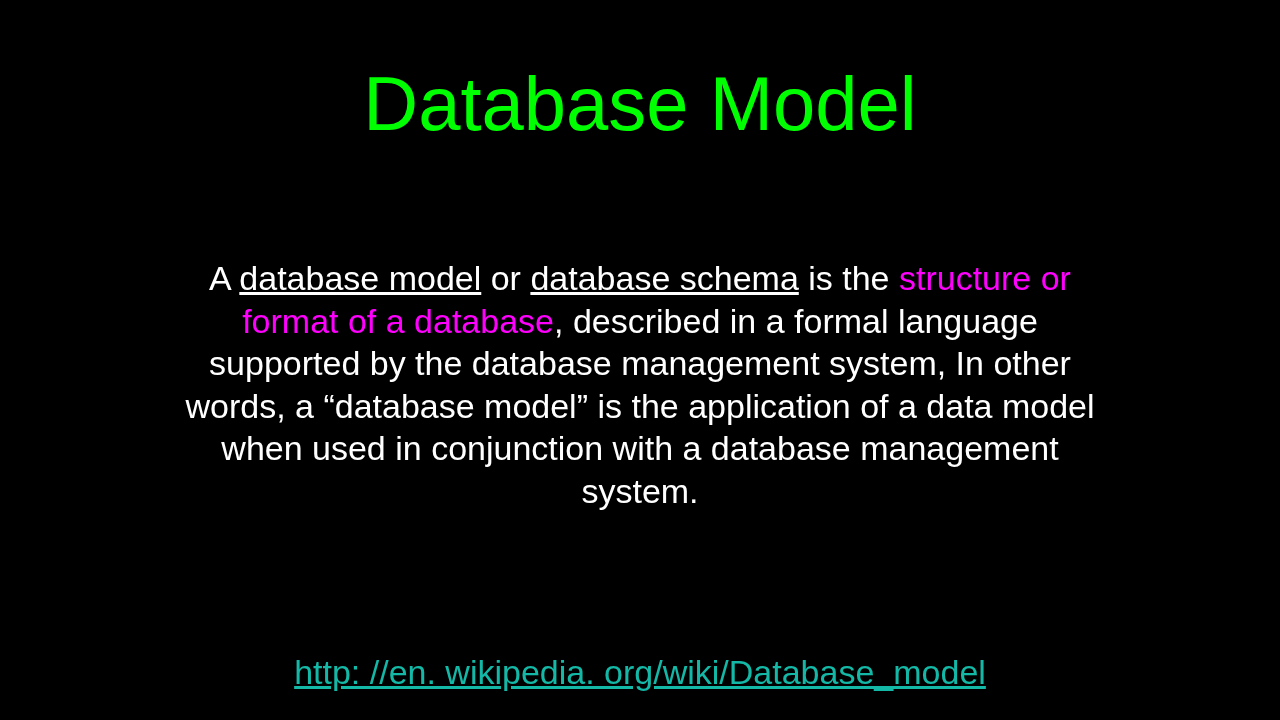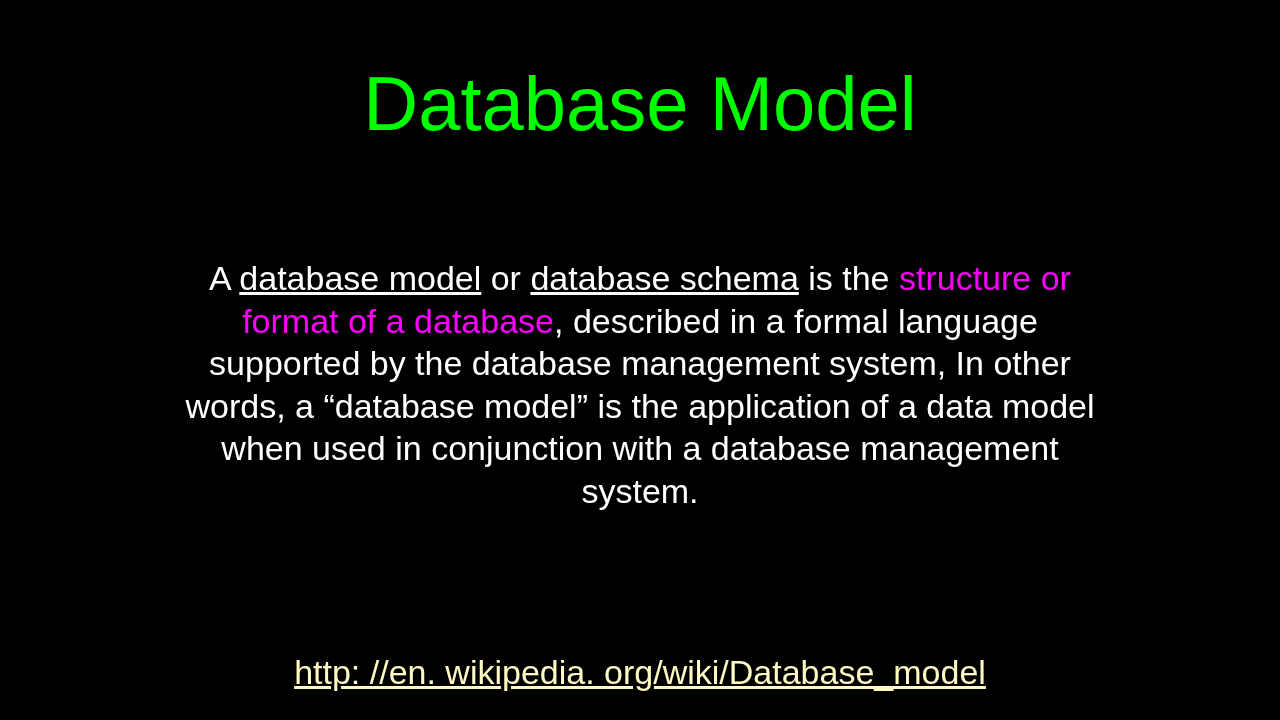--- a/index.html
+++ b/index.html
@@ -42,21 +42,21 @@
   }
   .source-link {
     position: absolute;
     bottom: 28px;
     left: 0;
     right: 0;
     text-align: center;
     font-size: 34px;
   }
   .source-link a {
-    color: #fef9c3;
+    color: #14b8a6;
     text-decoration: underline;
   }
 </style>
 </head>
 <body>
 
 <div class="slide">
 
   <h1 class="title">Database Model</h1>
 

